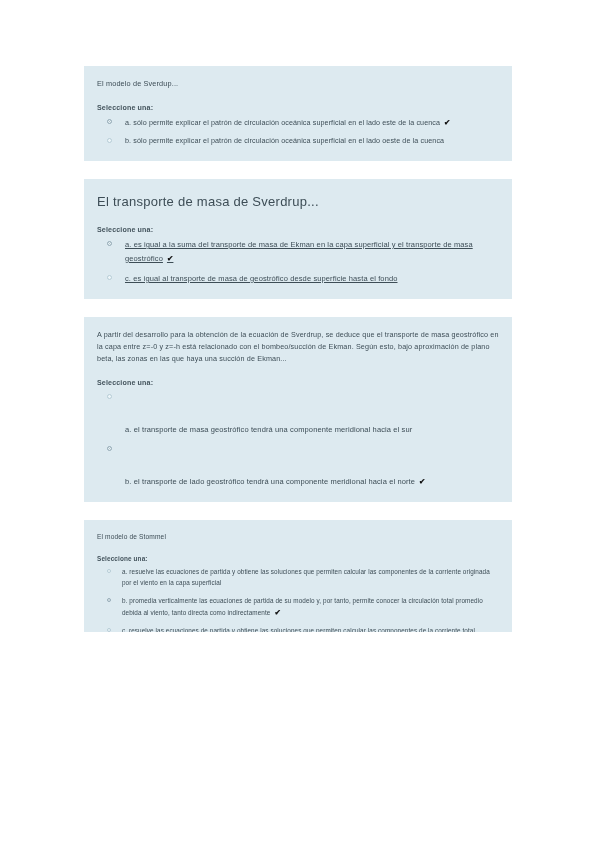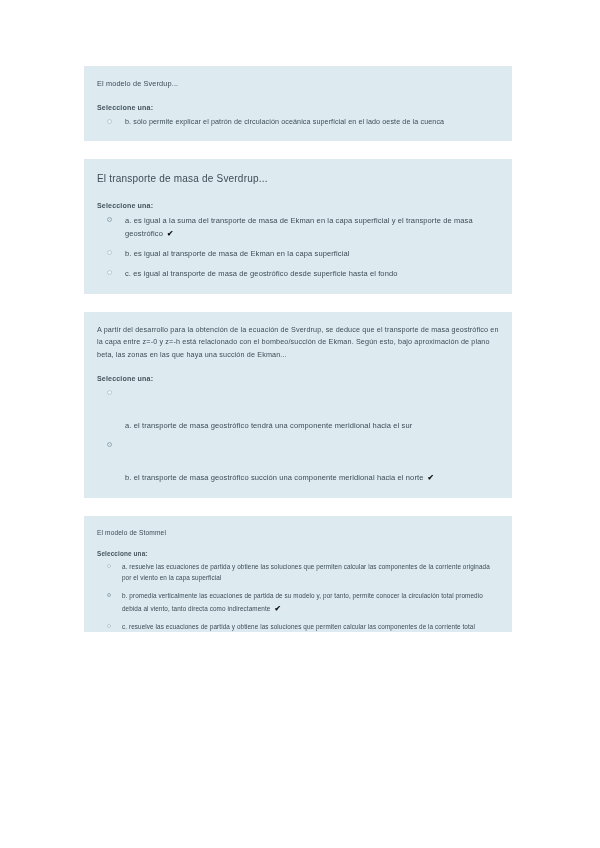--- a/index.html
+++ b/index.html
@@ -87,22 +87,22 @@
   }
   .tick {
     display: inline;
     font-size: 7.6px;
     color: #111111;
     font-weight: bold;
     margin-left: 4px;
   }
   
   .block-1 .option-text { font-size: 7.15px; }
-  .block-2 .question-text { font-size: 10px; }
-  .block-2 .option-text { font-size: 7.5px; line-height: 1.72; }
+  .block-2 .question-text { font-size: 13px; }
+  .block-2 .option-text { font-size: 7.5px; line-height: 1.72; text-decoration: underline; }
   .block-3 .option-text { font-size: 7.5px; line-height: 1.7; margin-top: 32px; }
   .block-4 .question-text { font-size: 6.6px; }
   .block-4 .select-label { font-size: 6.4px; margin-top: 12px; }
   .block-4 .option-text { font-size: 6.35px; line-height: 1.72; }
   .block-4 .radio { width: 4px; height: 4px; margin-right: 11px; }
   .block-5 .question-text { font-size: 6.9px; }
   .block-5 .select-label { font-size: 6.7px; }
   .block-5 .option-text { font-size: 6.8px; line-height: 1.66; }
   .block-5 .radio { width: 4.5px; height: 4.5px; }
 </style>
@@ -110,56 +110,56 @@
 <body>
 
 <div class="page">
   <div class="quiz-stack">
 
     <div class="question-block block-1">
       <p class="question-text">El modelo de Sverdup...</p>
       <p class="select-label">Seleccione una:</p>
       <ul class="options">
         <li class="option-row">
+          <span class="radio checked"></span>
+          <span class="option-text"><span>a. sólo permite explicar el patrón de circulación oceánica superficial en el lado este de la cuenca</span><span class="tick">✔</span></span>
+        </li>
+        <li class="option-row">
           <span class="radio"></span>
           <span class="option-text">b. sólo permite explicar el patrón de circulación oceánica superficial en el lado oeste de la cuenca</span>
         </li>
       </ul>
     </div>
 
     <div class="question-block block-2">
       <p class="question-text">El transporte de masa de Sverdrup...</p>
       <p class="select-label">Seleccione una:</p>
       <ul class="options">
         <li class="option-row">
           <span class="radio checked"></span>
           <span class="option-text"><span>a. es igual a la suma del transporte de masa de Ekman en la capa superficial y el transporte de masa geostrófico</span><span class="tick">✔</span></span>
         </li>
         <li class="option-row">
           <span class="radio"></span>
-          <span class="option-text">b. es igual al transporte de masa de Ekman en la capa superficial</span>
-        </li>
-        <li class="option-row">
-          <span class="radio"></span>
           <span class="option-text">c. es igual al transporte de masa de geostrófico desde superficie hasta el fondo</span>
         </li>
       </ul>
     </div>
 
     <div class="question-block block-3">
       <p class="question-text long">A partir del desarrollo para la obtención de la ecuación de Sverdrup, se deduce que el transporte de masa geostrófico en la capa entre z=-0 y z=-h está relacionado con el bombeo/succión de Ekman. Según esto, bajo aproximación de plano beta, las zonas en las que haya una succión de Ekman...</p>
       <p class="select-label">Seleccione una:</p>
       <ul class="options">
         <li class="option-row">
           <span class="radio"></span>
           <span class="option-text">a. el transporte de masa geostrófico tendrá una componente meridional hacia el sur</span>
         </li>
         <li class="option-row">
           <span class="radio checked"></span>
-          <span class="option-text"><span>b. el transporte de masa geostrófico succión una componente meridional hacia el norte</span><span class="tick">✔</span></span>
+          <span class="option-text"><span>b. el transporte de lado geostrófico tendrá una componente meridional hacia el norte</span><span class="tick">✔</span></span>
         </li>
       </ul>
     </div>
 
     <div class="question-block block-4">
       <p class="question-text">El modelo de Stommel</p>
       <p class="select-label">Seleccione una:</p>
       <ul class="options">
         <li class="option-row">
           <span class="radio"></span>

